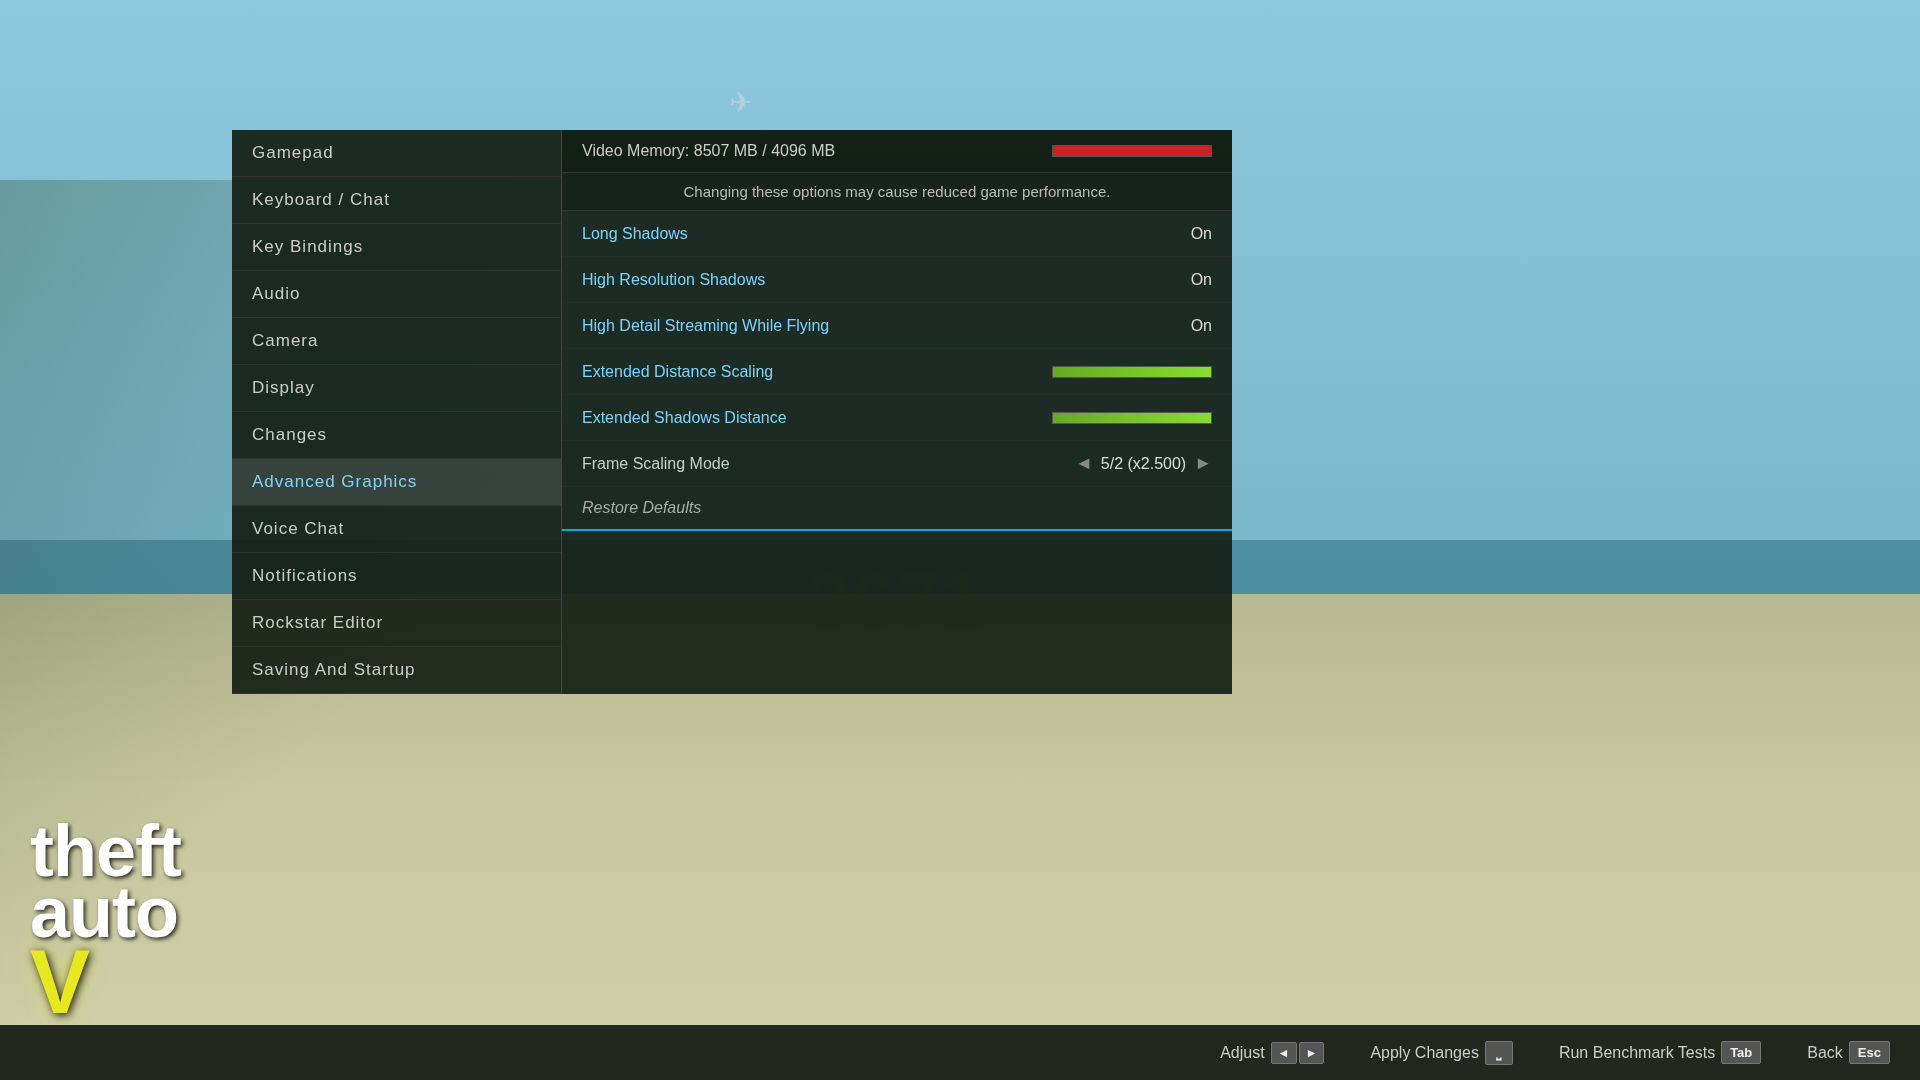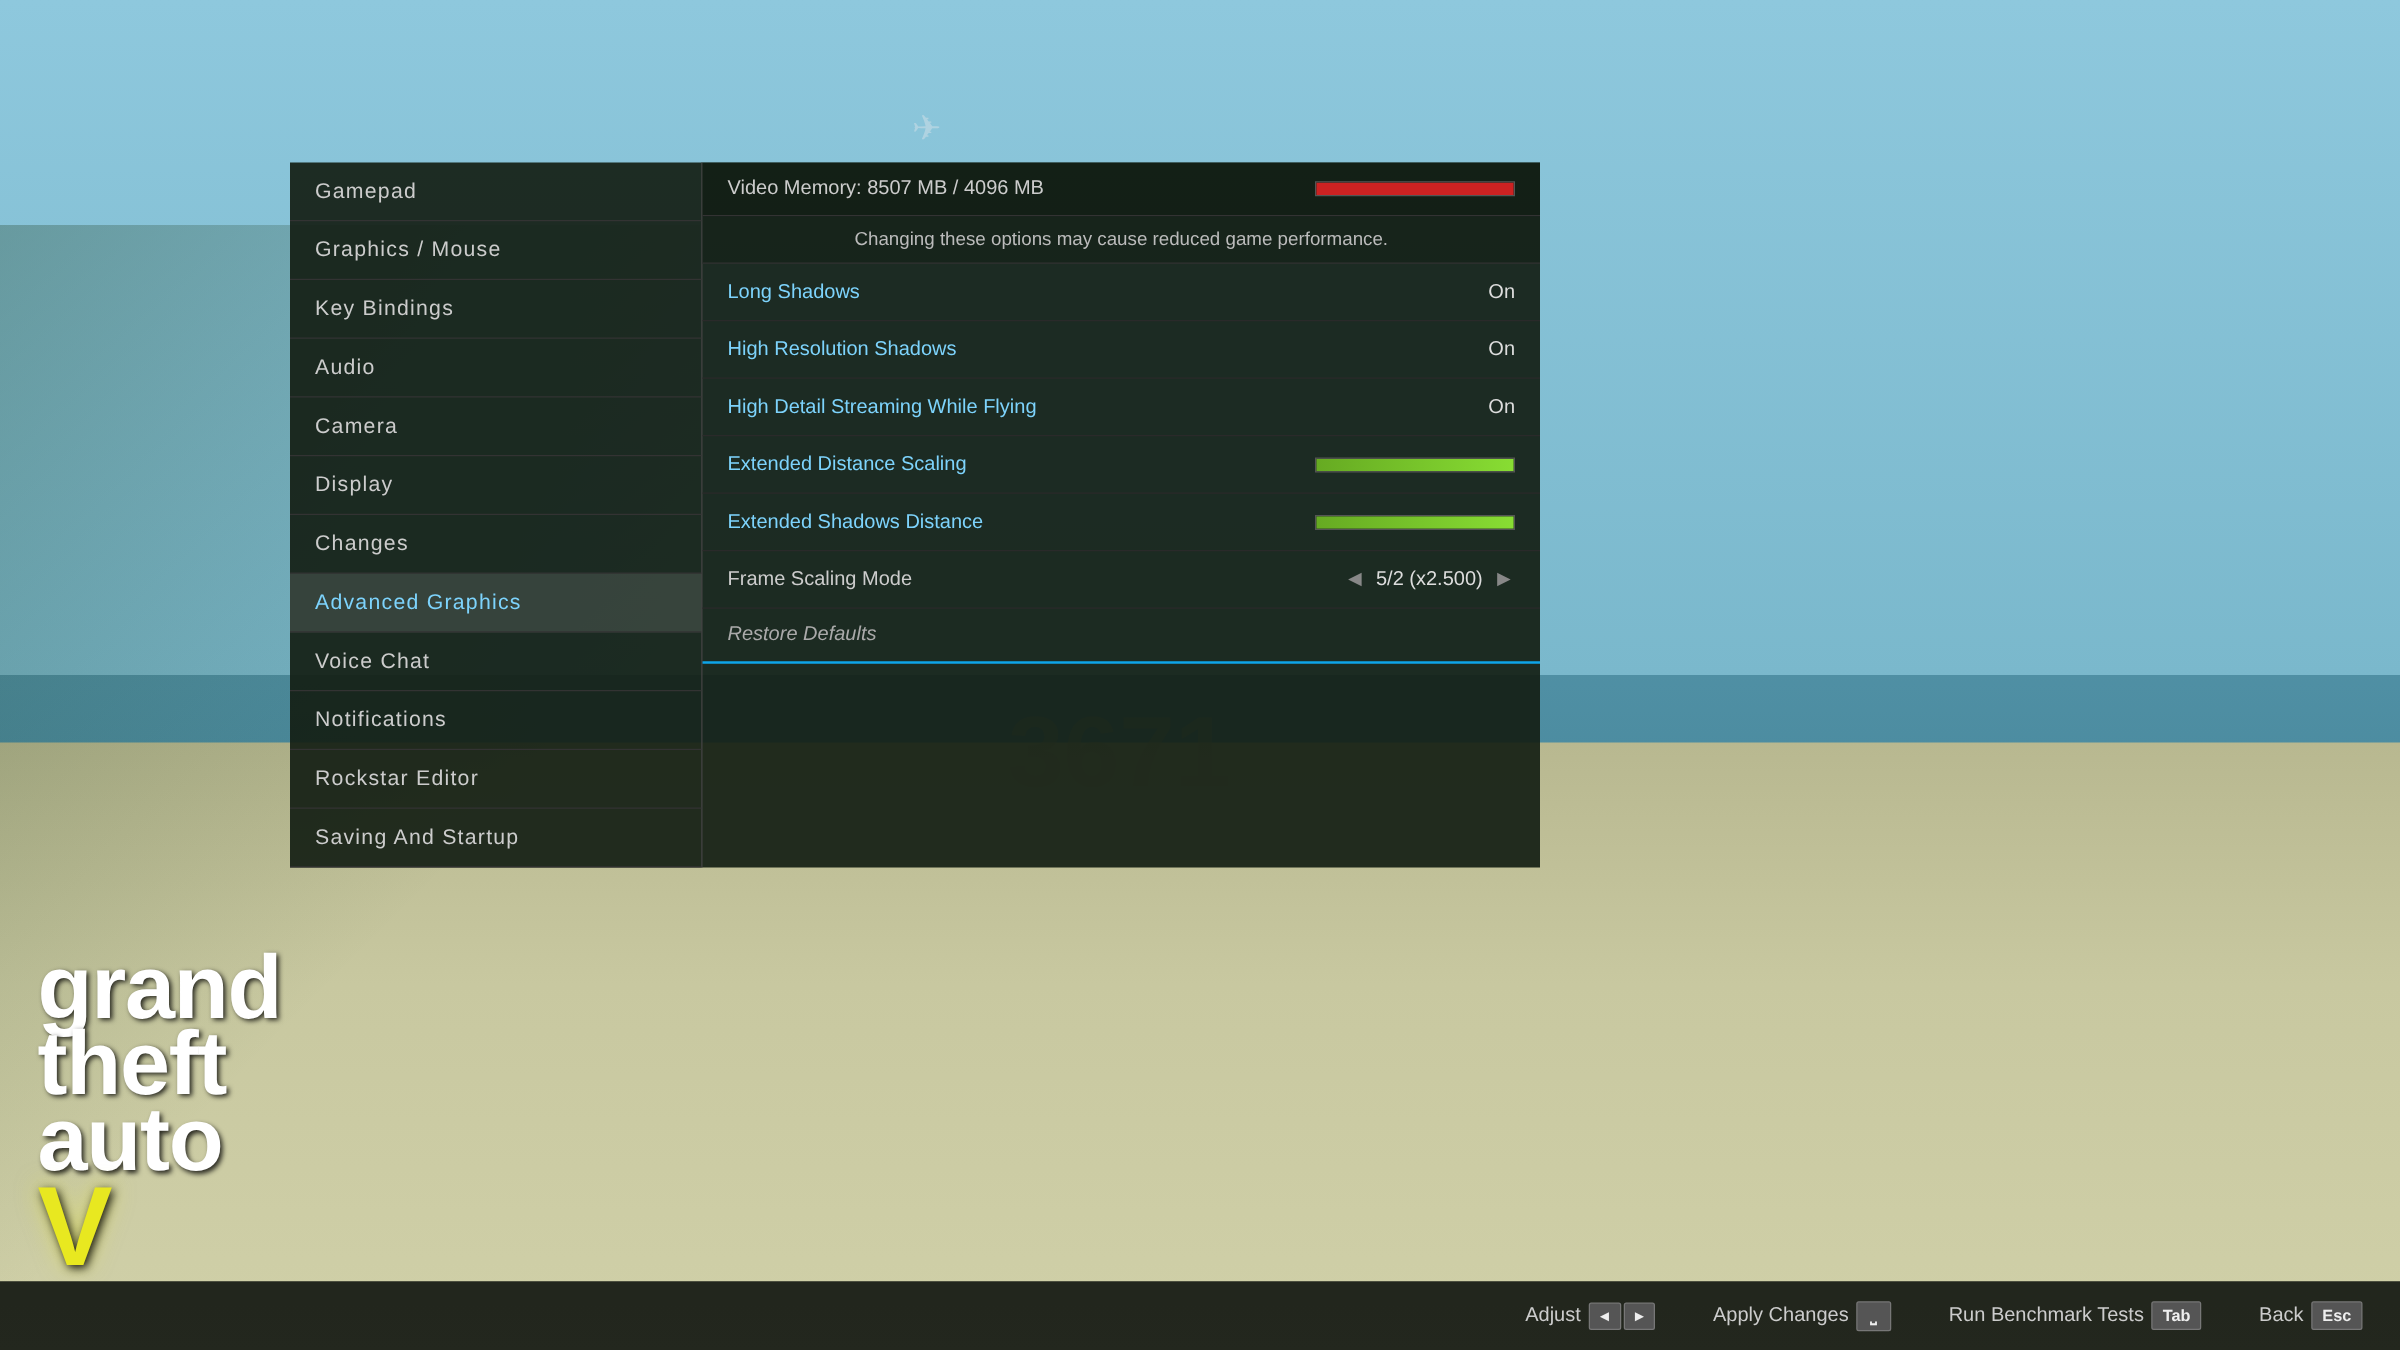--- a/index.html
+++ b/index.html
@@ -334,35 +334,34 @@
 <div class="bg"></div>
 <div class="ground"></div>
 
 <div class="plane">✈</div>
 
 <div class="road-number">3671</div>
 
 <div class="character-area"></div>
 
 <div class="gta-logo">
-  <span class="grand">grand</span>
   <span class="theft">theft</span>
   <span class="auto">auto</span>
   <span class="five">V</span>
 </div>
 
 <div class="settings-container">
 
 
   <div class="settings-body">
 
     <div class="settings-nav">
 
       <div class="nav-item">Gamepad</div>
-      <div class="nav-item">Graphics / Mouse</div>
+      <div class="nav-item">Keyboard / Chat</div>
       <div class="nav-item">Key Bindings</div>
       <div class="nav-item">Audio</div>
       <div class="nav-item">Camera</div>
       <div class="nav-item">Display</div>
       <div class="nav-item">Changes</div>
       <div class="nav-item active">Advanced Graphics</div>
       <div class="nav-item">Voice Chat</div>
       <div class="nav-item">Notifications</div>
       <div class="nav-item">Rockstar Editor</div>
       <div class="nav-item">Saving And Startup</div>

